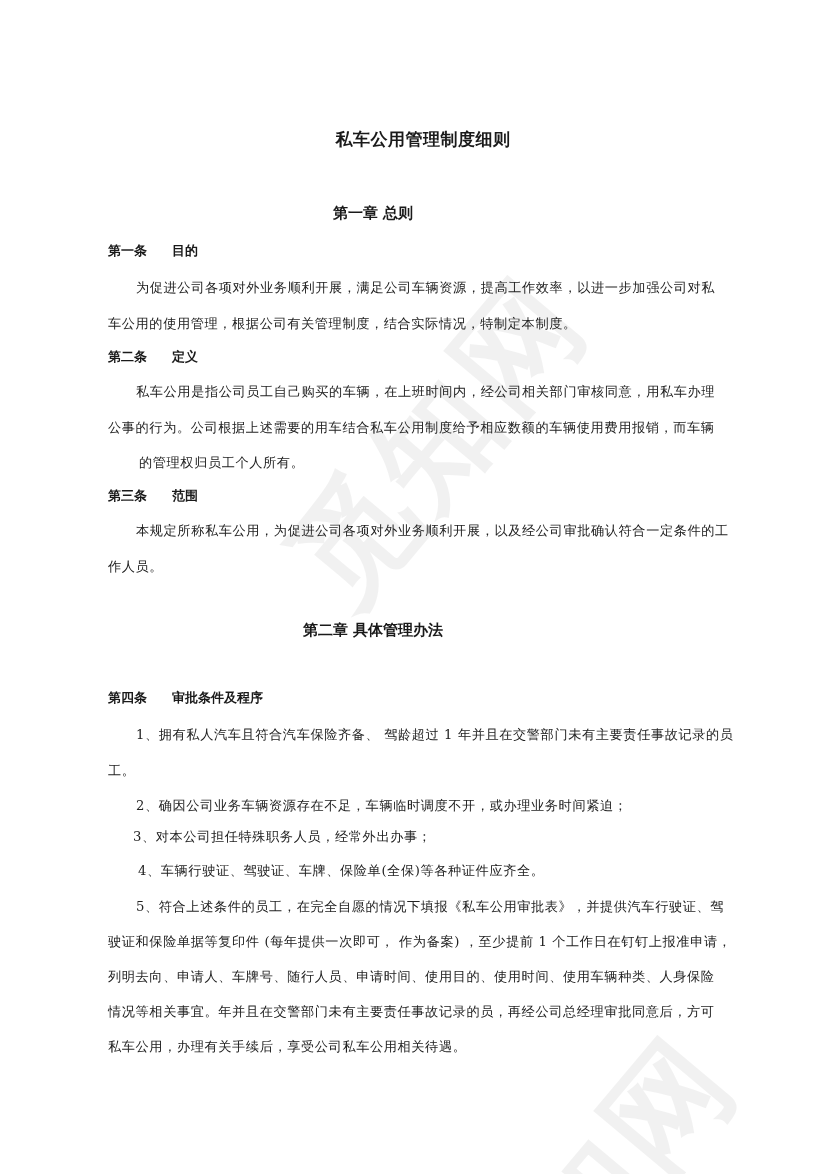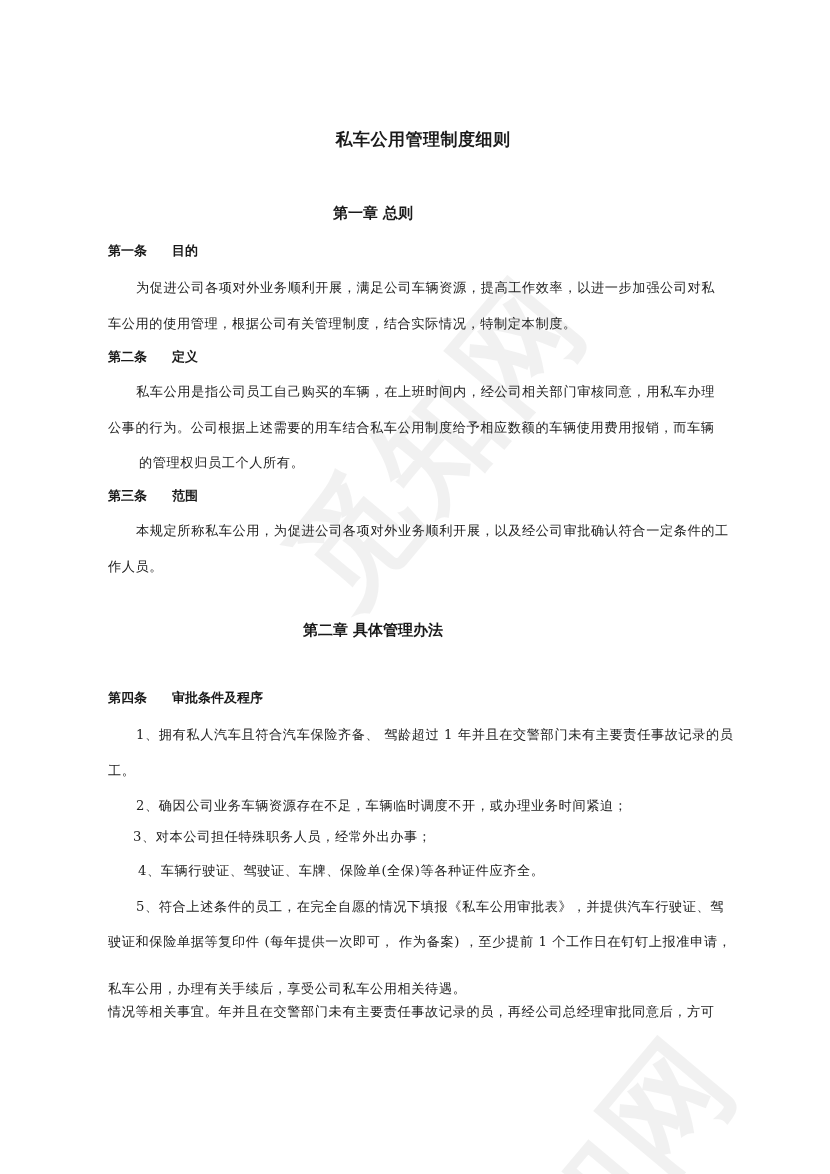--- a/index.html
+++ b/index.html
@@ -109,16 +109,17 @@
   <div class="article-heading" style="top:689px;">
     <span class="num">第四条</span><span>审批条件及程序</span>
   </div>
   <div class="line indent" style="top:726px;">1、拥有私人汽车且符合汽车保险齐备、 驾龄超过 1 年并且在交警部门未有主要责任事故记录的员</div>
   <div class="line" style="top:762px;">工。</div>
   <div class="line indent" style="top:797px;">2、确因公司业务车辆资源存在不足，车辆临时调度不开，或办理业务时间紧迫；</div>
   <div class="line" style="top:828px; left:133px;">3、对本公司担任特殊职务人员，经常外出办事；</div>
   <div class="line" style="top:862px; left:138px;">4、车辆行驶证、驾驶证、车牌、保险单(全保)等各种证件应齐全。</div>
   <div class="line indent" style="top:898px;">5、符合上述条件的员工，在完全自愿的情况下填报《私车公用审批表》，并提供汽车行驶证、驾</div>
   <div class="line" style="top:933px;text-align:right;">驶证和保险单据等复印件 (每年提供一次即可， 作为备案) ，至少提前 1 个工作日在钉钉上报准申请，</div>
+  <div class="line" style="top:968px;">列明去向、申请人、车牌号、随行人员、申请时间、使用目的、使用时间、使用车辆种类、人身保险</div>
   <div class="line" style="top:1003px;">情况等相关事宜。年并且在交警部门未有主要责任事故记录的员，再经公司总经理审批同意后，方可</div>
-  <div class="line" style="top:980px;">私车公用，办理有关手续后，享受公司私车公用相关待遇。</div>
+  <div class="line" style="top:1038px;">私车公用，办理有关手续后，享受公司私车公用相关待遇。</div>
 
 </div>
 
 </body></html>

